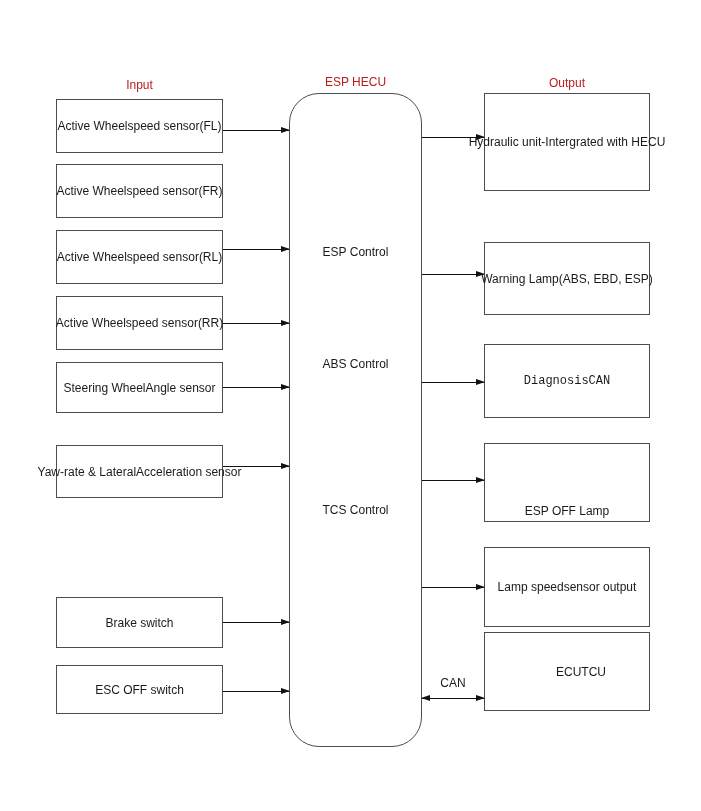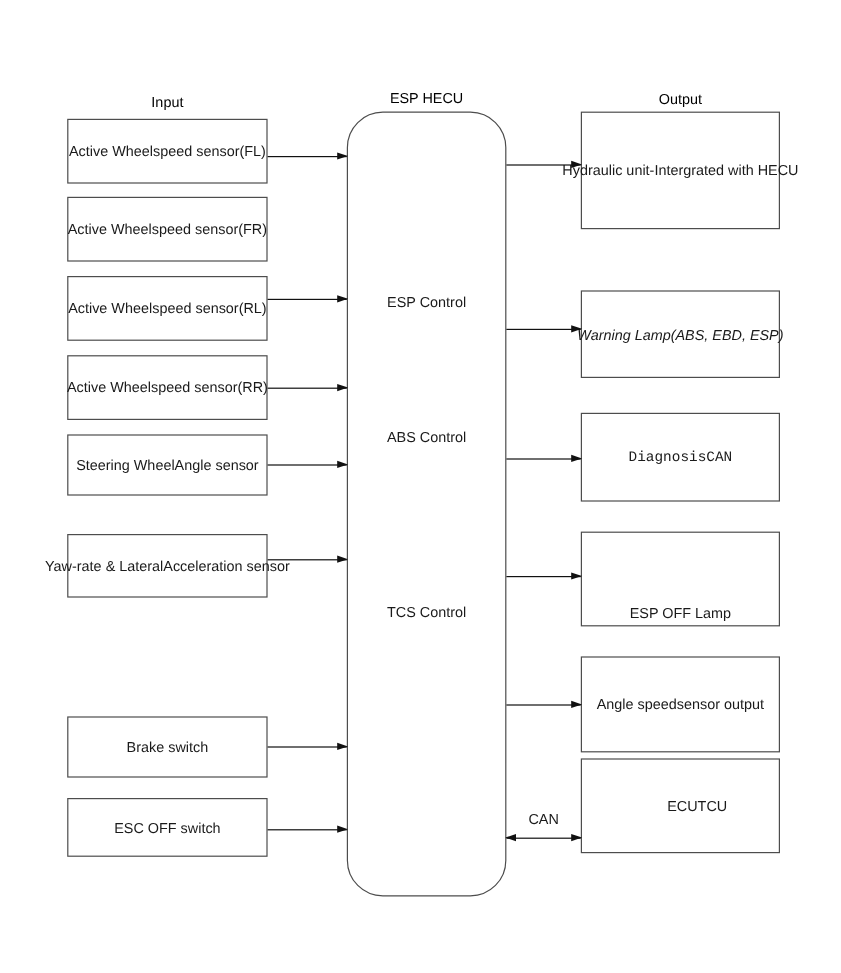--- a/index.html
+++ b/index.html
@@ -14,21 +14,21 @@
     height: 811px;
     background: #ffffff;
     color: #1a1a1a;
     font-size: 12px;
     overflow: hidden;
   }
   .hdr {
     position: absolute;
     text-align: center;
     font-size: 12px;
-    color: #000000;
+    color: #b91c1c;
     white-space: nowrap;
   }
   .box {
     position: absolute;
     border: 1px solid #4d4d4d;
     background: #ffffff;
     box-sizing: border-box;
     display: flex;
     flex-direction: row;
     align-items: center;
@@ -137,36 +137,36 @@
     <span class="hecu-label" style="top:148px;">ESP Control</span>
     <span class="hecu-label" style="top:260px;">ABS Control</span>
     <span class="hecu-label" style="top:366px;margin-top:40px;">TCS Control</span>
   </div>
 
   <div class="box" style="left:484px; top:93px; width:166px; height:98px;">
     <span>Hydraulic unit</span>
     <span>-Intergrated with HECU</span>
   </div>
 
-  <div class="box" style="left:484px; top:242px; width:166px; height:73px;font-style:italic;">
+  <div class="box" style="left:484px; top:242px; width:166px; height:73px;">
     <span>Warning Lamp</span>
     <span>(ABS, EBD, ESP)</span>
   </div>
 
   <div class="box" style="left:484px; top:344px; width:166px; height:74px;font-family:Liberation Mono, monospace;">
     <span>Diagnosis</span>
     <span>CAN</span>
   </div>
 
   <div class="box" style="left:484px; top:443px; width:166px; height:79px;align-items:flex-end;">
     <span>ESP OFF Lamp</span>
   </div>
 
   <div class="box" style="left:484px; top:547px; width:166px; height:80px;">
-    <span>Angle speed</span>
+    <span>Lamp speed</span>
     <span>sensor output</span>
   </div>
 
   <div class="box" style="left:484px; top:632px; width:166px; height:79px;padding-left:28px;">
     <span>ECU</span>
     <span>TCU</span>
   </div>
 
   <div class="arrow" style="left:223px; top:130px; width:66px;"></div>
   <div class="arrow" style="left:223px; top:249px; width:66px;"></div>

